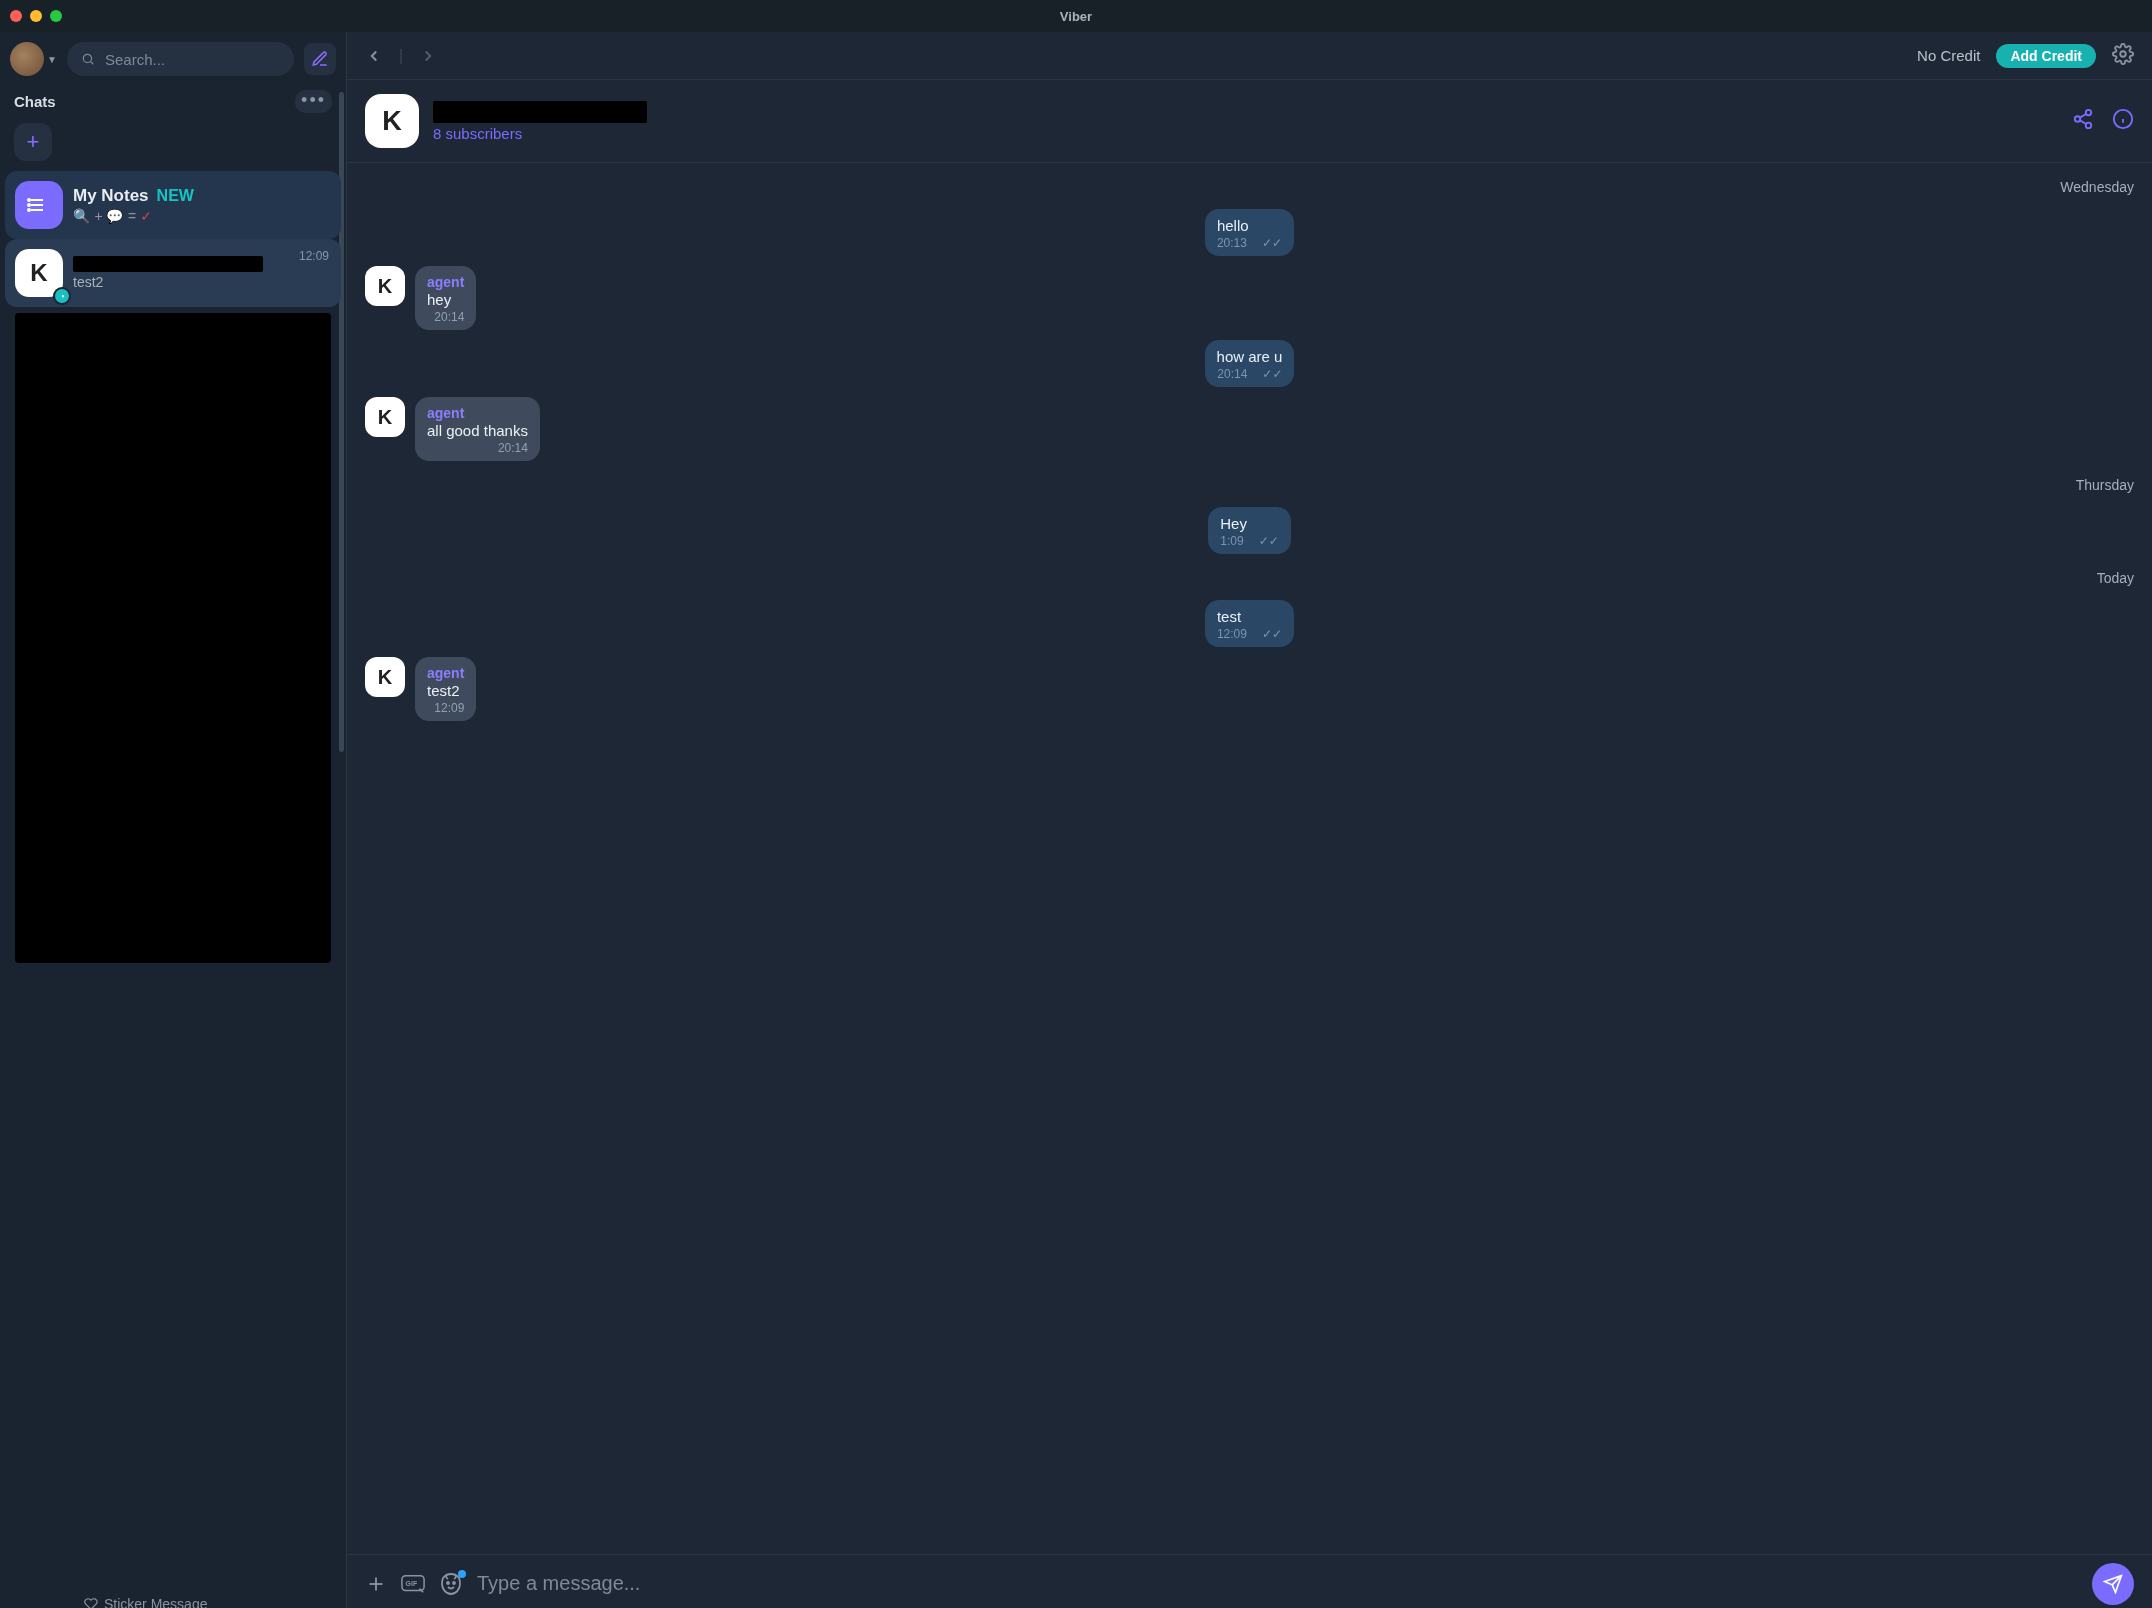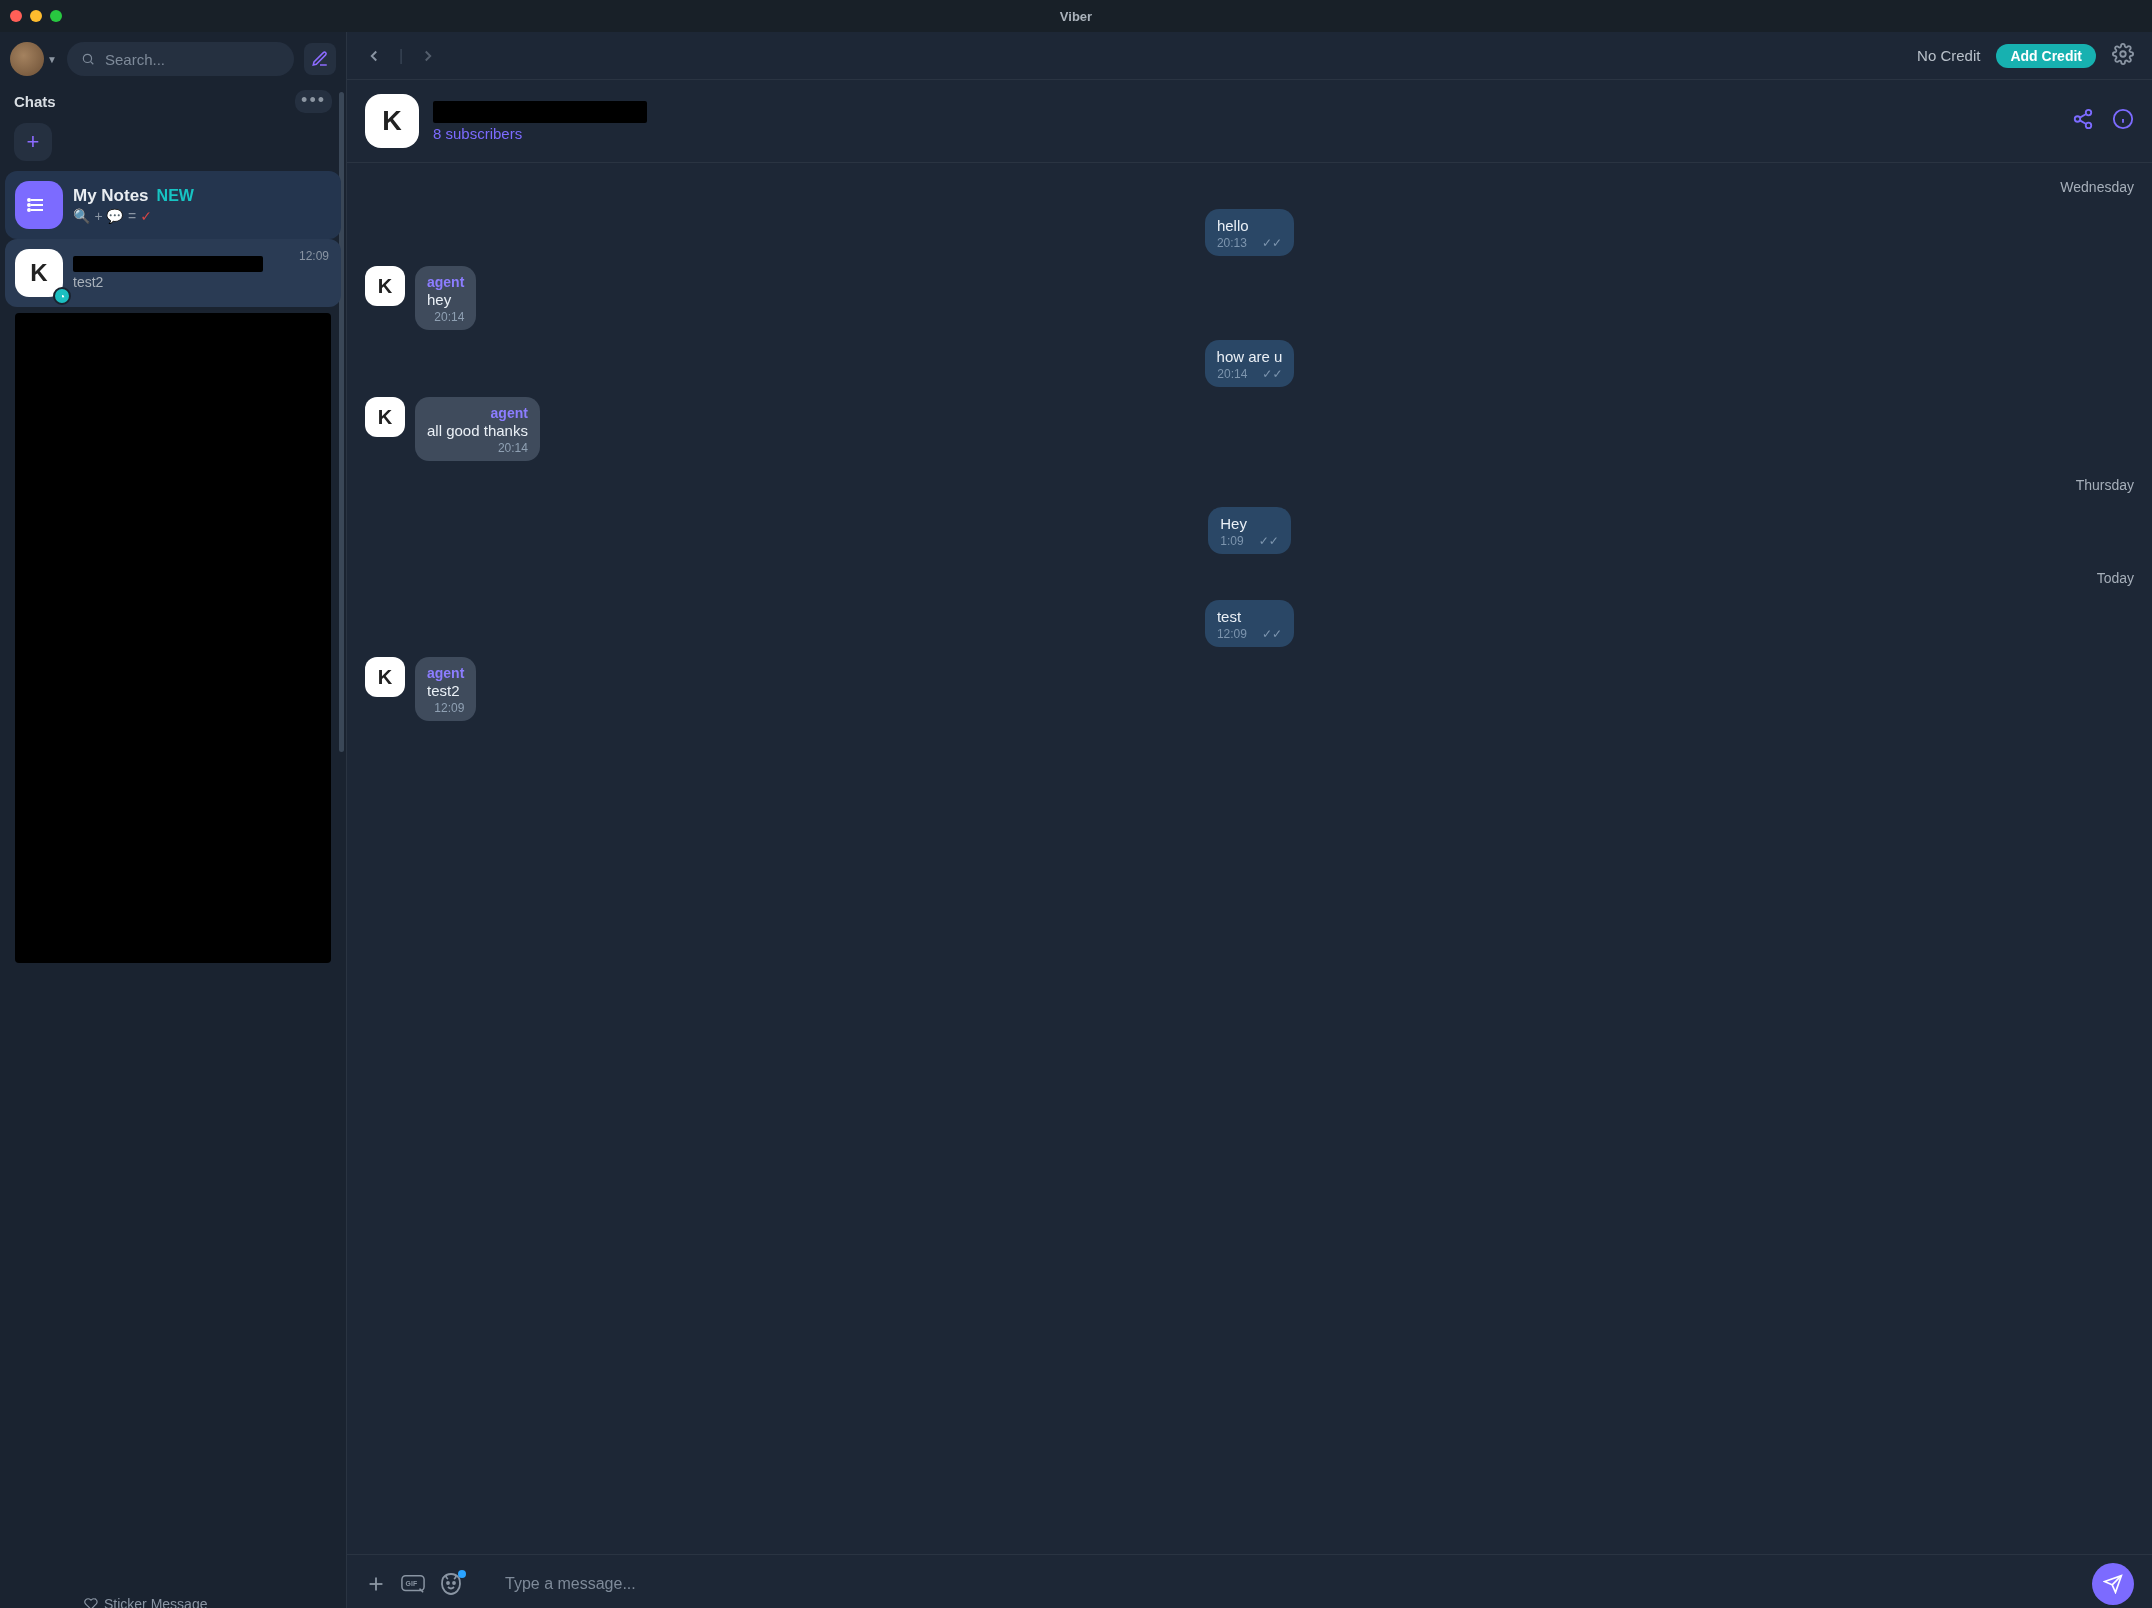--- a/index.html
+++ b/index.html
@@ -190,39 +190,39 @@
   }
   .bubble {
     max-width: 60%;
     border-radius: 14px;
     padding: 8px 12px 6px 12px;
     font-size: 15px;
     display: flex; flex-direction: column;
   }
   .bubble.out { background: #2a4766; color: #eaf0f6; }
   .bubble.in { background: #3f4b5c; color: #eaf0f6; }
-  .sender { color: #8c7dff; font-weight: 700; font-size: 14px; margin-bottom: 1px; text-align: right;}
+  .sender { color: #8c7dff; font-weight: 700; font-size: 14px; margin-bottom: 1px;}
   .meta { display: flex; justify-content: flex-end; gap: 15px; font-size: 12px; color: #8fa0b3; margin-top: 2px;}
   .meta.out-meta { color: #7d95ae; }
   .check { color: #7d95ae; }
   
   .composer {
     border-top: 1px solid #2a3442;
     height: 58px;
     display: flex; align-items: center;
     gap: 14px; padding: 0 18px;
   }
   .composer .ic { color: #8a95a3; display:flex; align-items:center; position:relative;}
   .composer .ic .dot {
     position:absolute; top:-2px; right:-3px; width:8px; height:8px;
     background:#2aa3ff; border-radius:50%;
   }
   .msg-input {
     flex: 1; background: transparent; border: none; outline: none;
-    font-size: 16px; color: #c5ccd3; margin-left: 28px;
+    font-size: 20px; color: #c5ccd3;
   }
   .msg-input::placeholder { color: #7e8a99; }
   .send-btn {
     width: 42px; height: 42px; border-radius: 50%;
     background: #7c6bff; display:flex; align-items:center; justify-content:center;
   }
   .send-btn svg { color: #fff; }
 </style>
 </head>
 <body>

